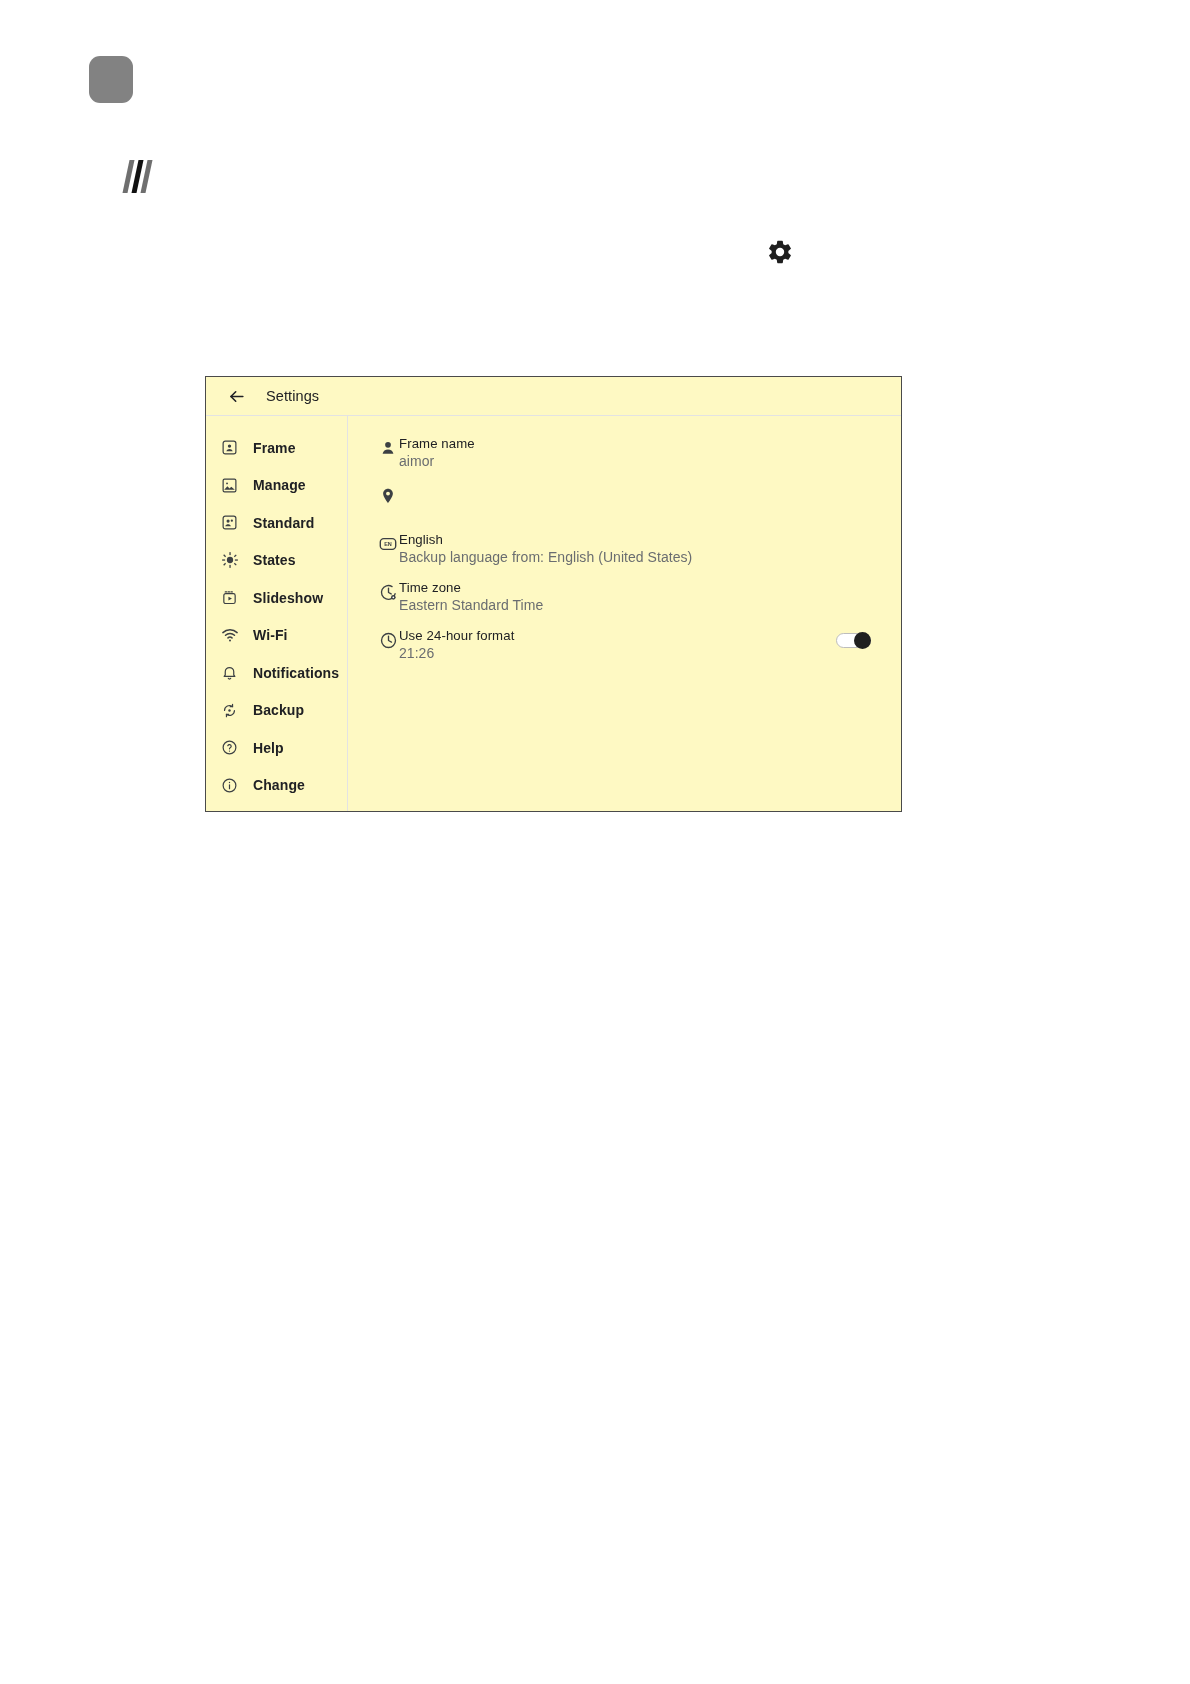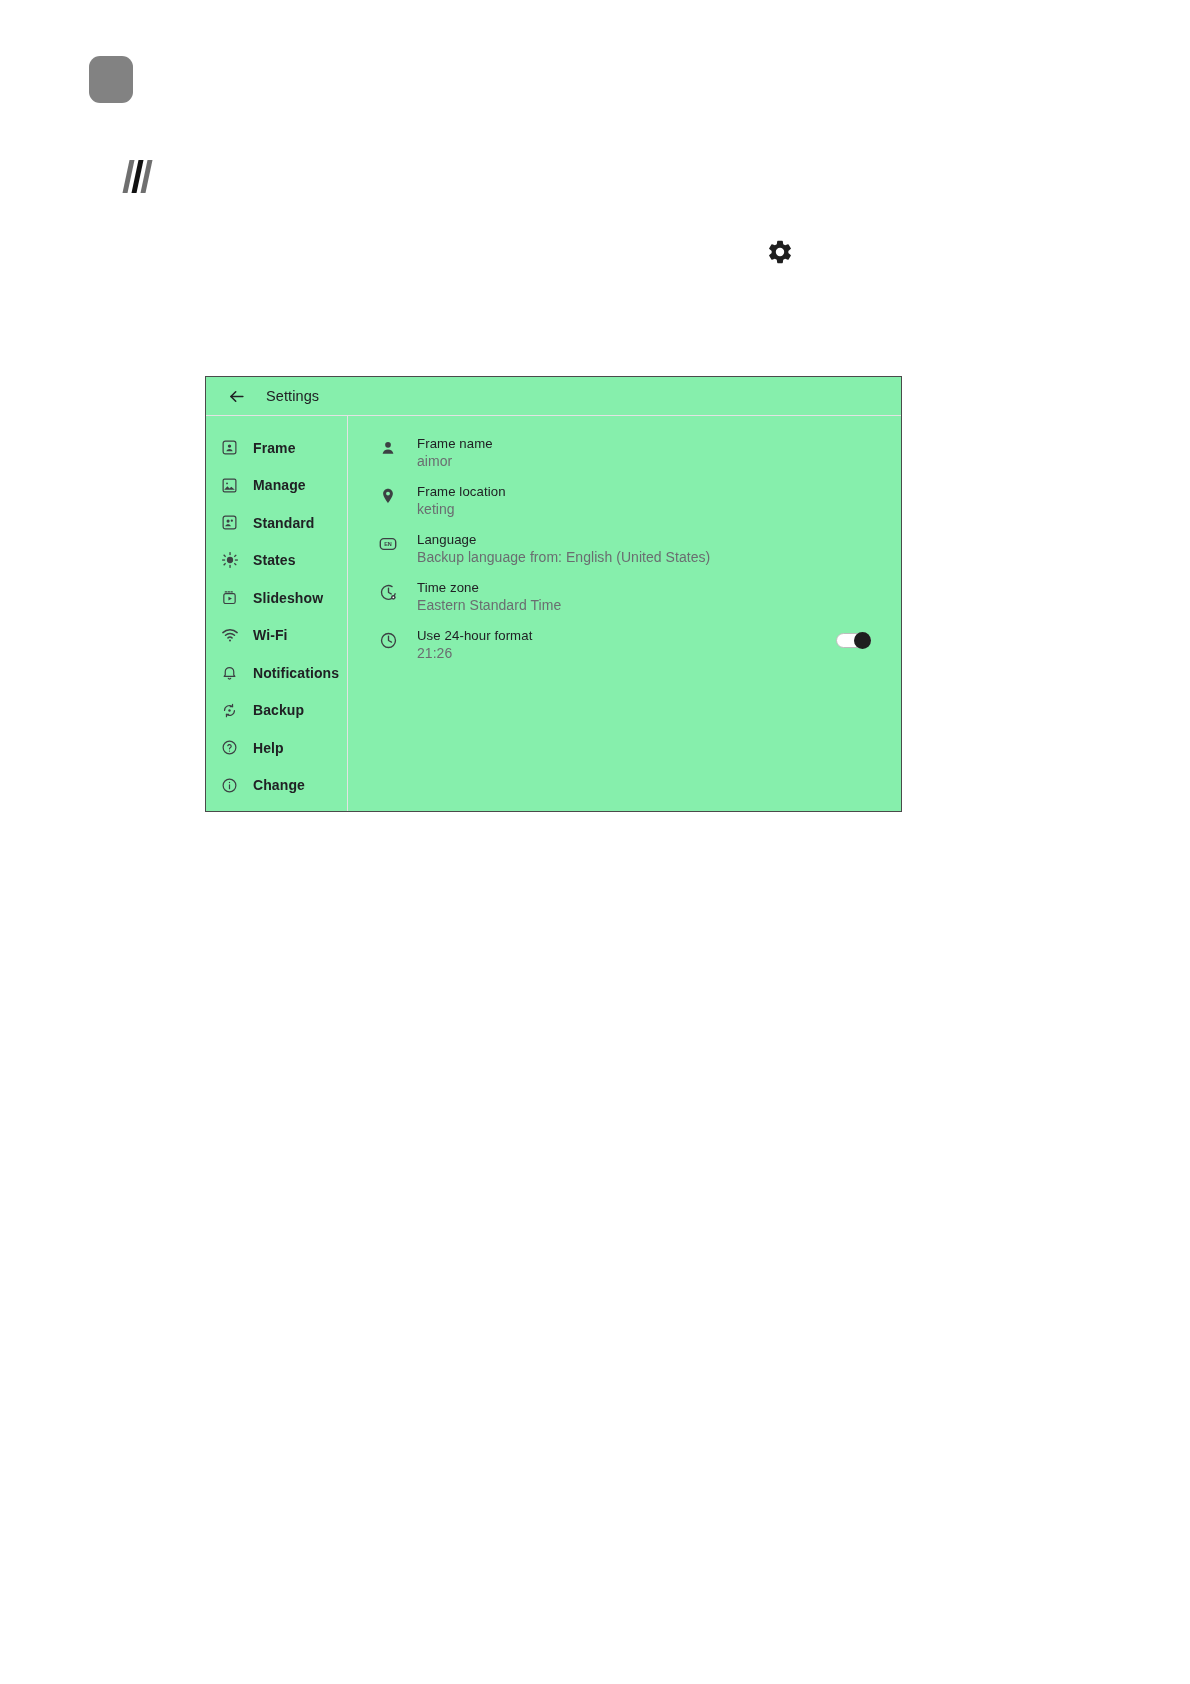--- a/index.html
+++ b/index.html
@@ -54,21 +54,21 @@
   .gear-mark svg { display: block; }
 
   
   .settings-window {
     position: absolute;
     left: 205px;
     top: 376px;
     width: 697px;
     height: 436px;
     border: 1px solid #4a4a4a;
-    background: #86efac;
+    background: #fef9c3;
     box-sizing: border-box;
     display: flex;
     flex-direction: column;
   }
 
   .window-header {
     height: 39px;
     min-height: 39px;
     border-bottom: 1px solid #e3e3e3;
     display: flex;
@@ -150,21 +150,20 @@
     width: 22px;
     height: 22px;
     min-width: 22px;
     margin-top: 3px;
     display: flex;
     align-items: center;
     justify-content: center;
     color: #3c4043;
   }
   .setting-text {
-    margin-left: 18px;
     flex: 1;
     min-width: 0;
   }
   .setting-title {
     font-size: 13.2px;
     color: #202124;
     line-height: 15px;
     letter-spacing: 0.1px;
   }
   .setting-sub {
@@ -367,35 +366,31 @@
           <div class="setting-sub">aimor</div>
         </span>
       </div>
 
       <div class="setting-row">
         <span class="setting-icon">
           <svg width="18" height="18" viewBox="0 0 24 24" fill="#3c4043">
             <path d="M12 2.3c-3.6 0-6.5 2.9-6.5 6.5 0 4.8 6.5 12.7 6.5 12.7s6.5-7.9 6.5-12.7c0-3.6-2.9-6.5-6.5-6.5zm0 9.1a2.6 2.6 0 1 1 0-5.2 2.6 2.6 0 0 1 0 5.2z"></path>
           </svg>
         </span>
-        <span class="setting-text">
-          <span class="setting-title">Frame location</span>
-          <div class="setting-sub">keting</div>
-        </span>
       </div>
 
       <div class="setting-row">
         <span class="setting-icon">
           <svg width="20" height="20" viewBox="0 0 26 26" fill="none">
             <rect x="3" y="6" width="20" height="14" rx="4.5" stroke="#3c4043" stroke-width="1.8"></rect>
             <text x="13" y="15.6" font-family="Liberation Sans, sans-serif" font-size="7.2" font-weight="bold" fill="#3c4043" text-anchor="middle">EN</text>
           </svg>
         </span>
         <span class="setting-text">
-          <span class="setting-title">Language</span>
+          <span class="setting-title">English</span>
           <div class="setting-sub">Backup language from: English (United States)</div>
         </span>
       </div>
 
       <div class="setting-row">
         <span class="setting-icon">
           <svg width="19" height="19" viewBox="0 0 24 24" fill="none" stroke="#3c4043" stroke-width="1.7">
             <path d="M20.3 13.6A8.7 8.7 0 1 1 16.5 4.6" stroke-linecap="round"></path>
             <polyline points="12,6.6 12,12 15.4,13.8" stroke-linecap="round" stroke-linejoin="round"></polyline>
             <circle cx="18.1" cy="18.1" r="2.9" fill="#3c4043" stroke="none"></circle>

